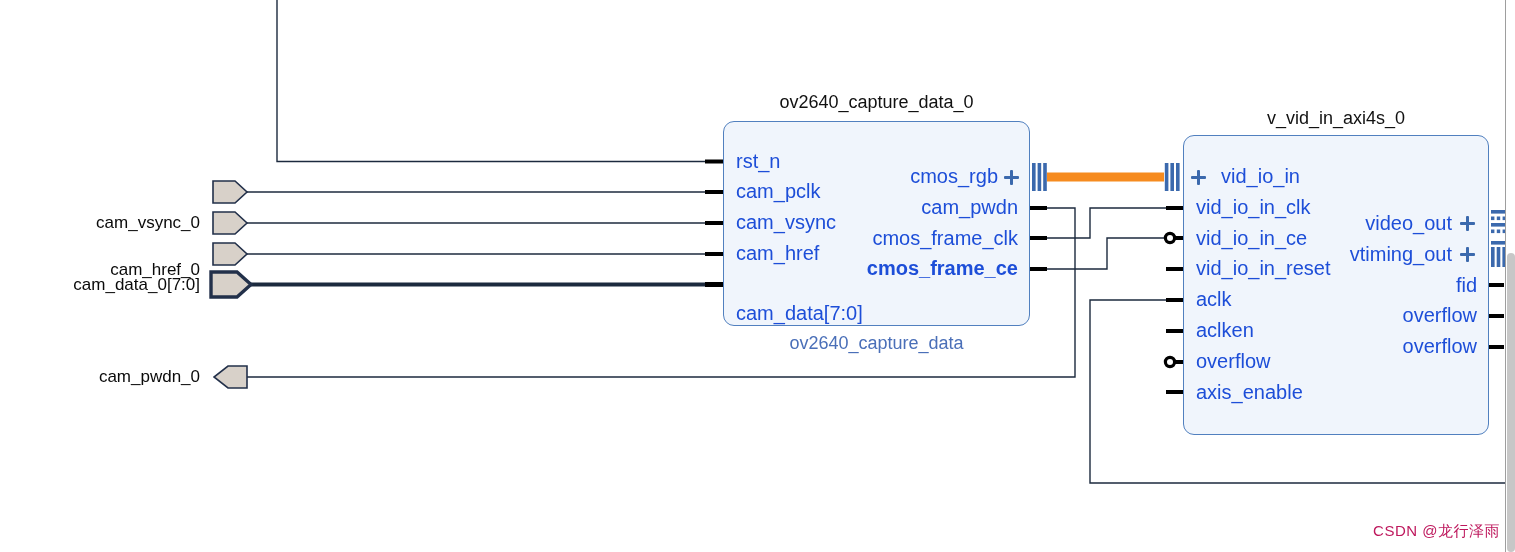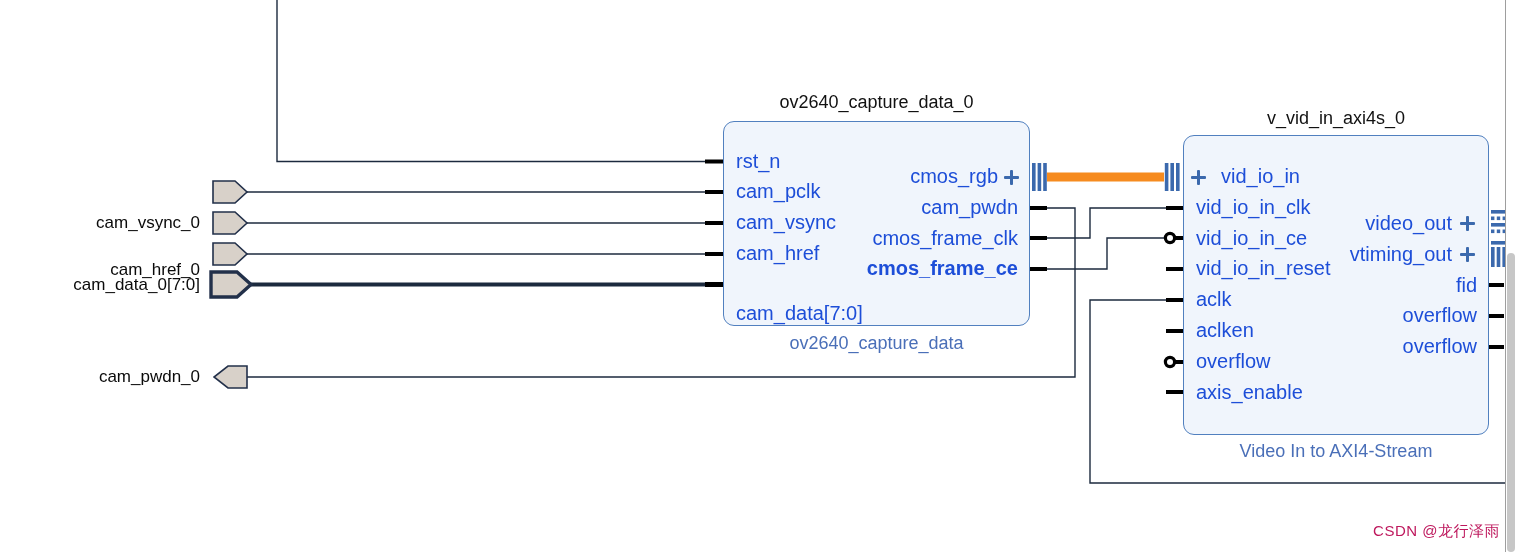--- a/index.html
+++ b/index.html
@@ -62,21 +62,20 @@
   <div class="pin-label" style="left:736px;top:273px;margin-top:29px;">cam_data[7:0]</div>
 
   <div class="pin-label r" style="left:850px;width:148px;top:165px;">cmos_rgb</div>
   <span class="plus" style="left:1004px;top:170px;"></span>
   <div class="pin-label r" style="left:850px;width:168px;top:196px;">cam_pwdn</div>
   <div class="pin-label r" style="left:850px;width:168px;top:227px;">cmos_frame_clk</div>
   <div class="pin-label r" style="left:850px;width:168px;top:257px;font-weight:bold;">cmos_frame_ce</div>
 
   <div class="block" style="left:1183px;top:135px;width:306px;height:300px;"></div>
   <div class="block-title" style="left:1183px;width:306px;top:106px;">v_vid_in_axi4s_0</div>
-  <div class="block-caption" style="left:1183px;width:306px;top:439px;">Video In to AXI4-Stream</div>
 
   <span class="plus" style="left:1191px;top:170px;"></span>
   <div class="pin-label" style="left:1221px;top:165px;">vid_io_in</div>
   <div class="pin-label" style="left:1196px;top:196px;">vid_io_in_clk</div>
   <div class="pin-label" style="left:1196px;top:227px;">vid_io_in_ce</div>
   <div class="pin-label" style="left:1196px;top:257px;">vid_io_in_reset</div>
   <div class="pin-label" style="left:1196px;top:288px;">aclk</div>
   <div class="pin-label" style="left:1196px;top:319px;">aclken</div>
   <div class="pin-label" style="left:1196px;top:350px;">overflow</div>
   <div class="pin-label" style="left:1196px;top:381px;">axis_enable</div>

